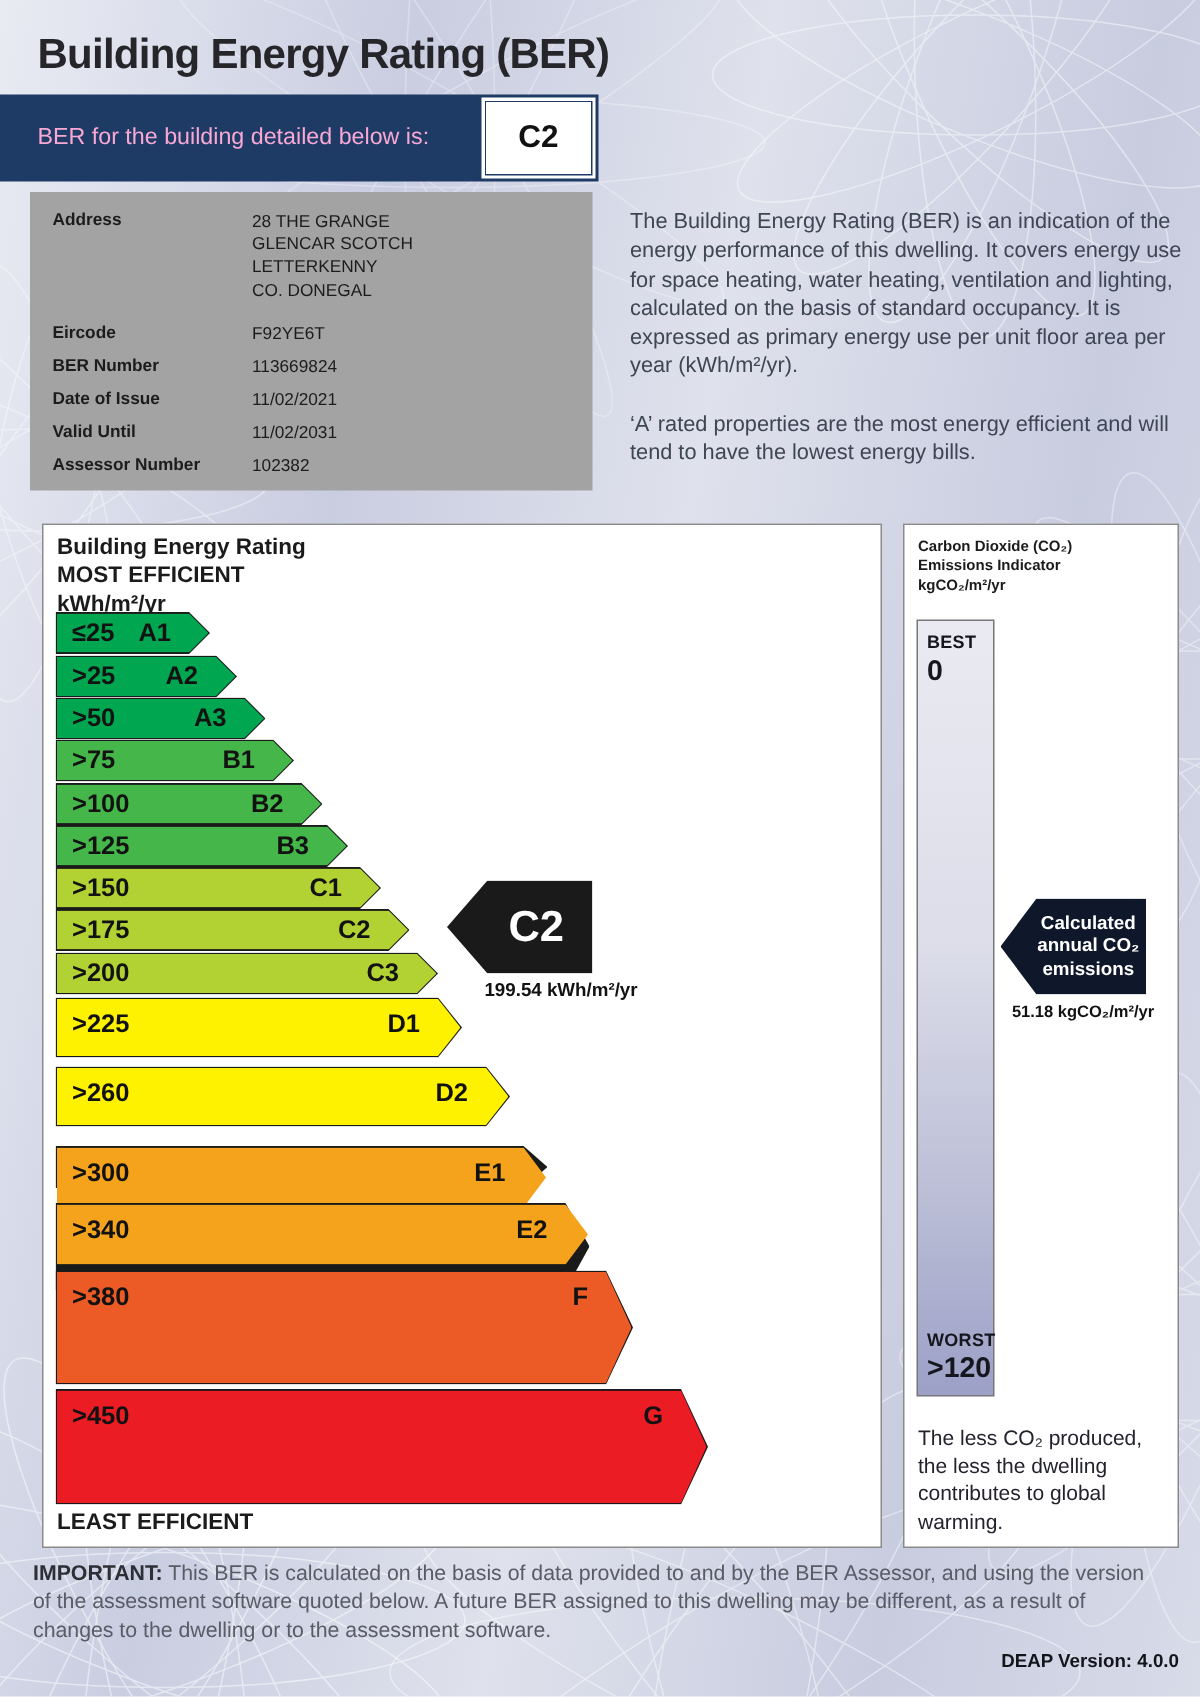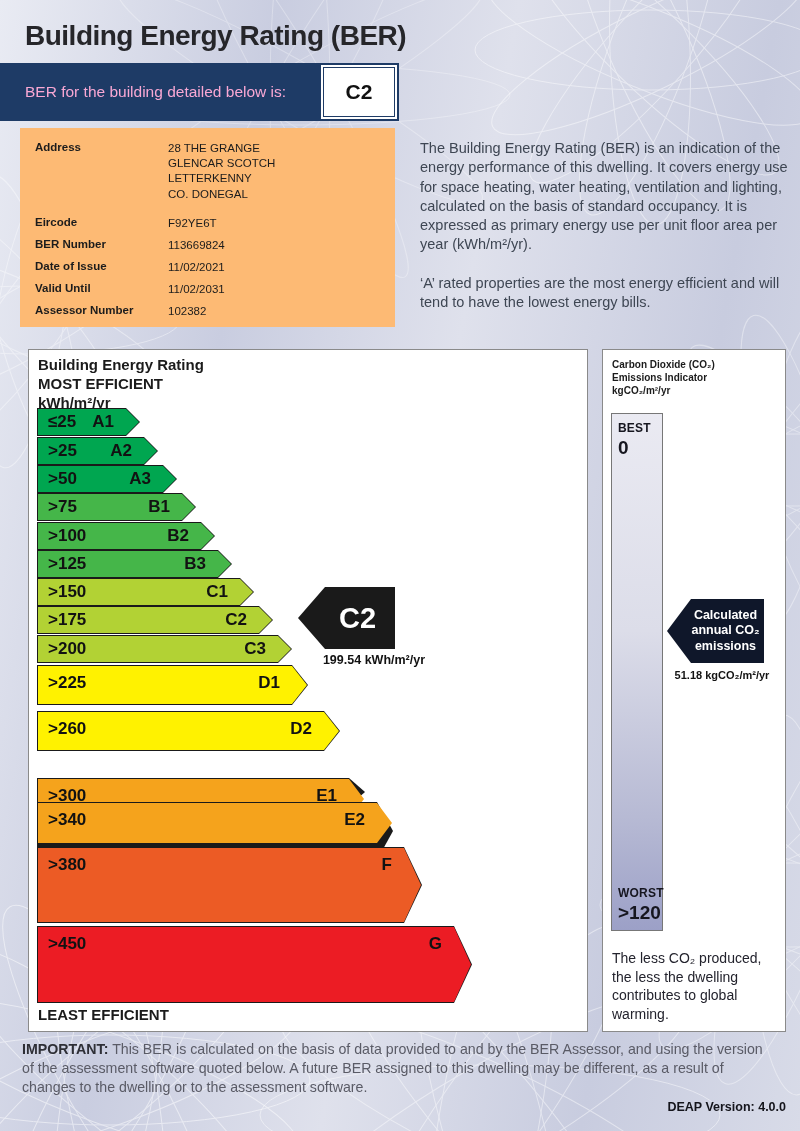--- a/index.html
+++ b/index.html
@@ -13,21 +13,21 @@
 
   .page-title{left:25px;top:20px;font-size:28px;font-weight:bold;color:#26262a;letter-spacing:-0.5px;margin:0;}
 
   .banner{left:0;top:63px;width:399px;height:58px;background:#1E3B66;}
   .banner-label{position:absolute;left:25px;top:50%;transform:translateY(-50%);color:#f9a8d4;font-size:15.5px;}
   .rating-box{position:absolute;right:4px;top:4px;width:72px;height:50px;background:#ffffff;
     box-shadow:0 0 0 2px #ffffff, inset 0 0 0 1px #1E3B66;
     display:flex;align-items:center;justify-content:center;}
   .rating-box span{font-size:21px;font-weight:bold;color:#111111;}
 
-  .details-panel{left:20px;top:128px;width:375px;height:199px;background:#fdba74;box-sizing:border-box;padding:13px 6px 0 15px;}
+  .details-panel{left:20px;top:128px;width:375px;height:199px;background:#a3a3a3;box-sizing:border-box;padding:13px 6px 0 15px;}
   .detail-row{display:flex;margin-bottom:7px;font-size:11.5px;color:#1c1c1c;}
   .detail-row.gap-after{margin-bottom:14px;}
   .detail-label{width:133px;flex-shrink:0;font-weight:bold;}
   .detail-value{white-space:pre-line;line-height:1.32;}
 
   .description{left:420px;top:139px;width:372px;color:#3E4653;font-size:14.5px;line-height:1.33;}
   .description p{margin:0 0 19px 0;}
 
   .panel{background:#ffffff;border:1px solid #8a8a8a;box-sizing:border-box;}
   .chart-box{left:28px;top:349px;width:560px;height:683px;}
@@ -276,21 +276,21 @@
         </div>
       </div>
       <div class="band" style="left: 8px; top: 361px; width: 303px; height: 40px;">
         <div class="band-shape" style="clip-path: polygon(0px 0px, calc(100% - 16px) 0px, 100% 50%, calc(100% - 16px) 100%, 0px 100%);"></div>
         <div class="band-fill" style="width: 301px; height: 38px; background: rgb(255, 242, 0); clip-path: polygon(0px 0px, calc(100% - 15px) 0px, 100% 50%, calc(100% - 15px) 100%, 0px 100%);"></div>
         <div class="band-labels tall" style="padding-right: 28px;">
           <span>&gt;260</span>
           <span>D2</span>
         </div>
       </div>
-      <div class="band" style="left: 8px; top: 428px; width: 328px; height: 28px;">
+      <div class="band" style="left: 8px; top: 414px; width: 328px; height: 28px;">
         <div class="band-shape" style="clip-path: polygon(0px 0px, calc(100% - 16px) 0px, 100% 50%, calc(100% - 16px) 100%, 0px 100%);"></div>
         <div class="band-fill" style="width: 326px; height: 40px; background: rgb(245, 163, 28); clip-path: polygon(0px 0px, calc(100% - 15px) 0px, 100% 50%, calc(100% - 15px) 100%, 0px 100%);"></div>
         <div class="band-labels tall" style="padding-right: 28px;">
           <span>&gt;300</span>
           <span>E1</span>
         </div>
       </div>
       <div class="band" style="left: 8px; top: 452px; width: 356px; height: 58px;">
         <div class="band-shape" style="clip-path: polygon(0px 0px, calc(100% - 16px) 0px, 100% 50%, calc(100% - 16px) 100%, 0px 100%);"></div>
         <div class="band-fill" style="width: 354px; height: 40px; background: rgb(245, 163, 28); clip-path: polygon(0px 0px, calc(100% - 15px) 0px, 100% 50%, calc(100% - 15px) 100%, 0px 100%);"></div>

